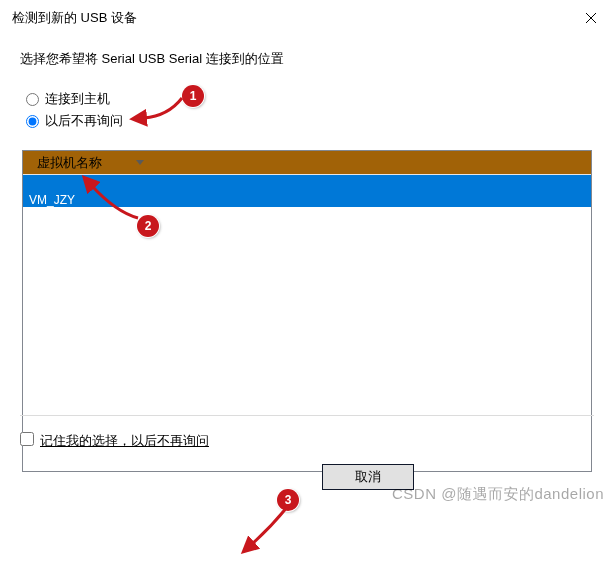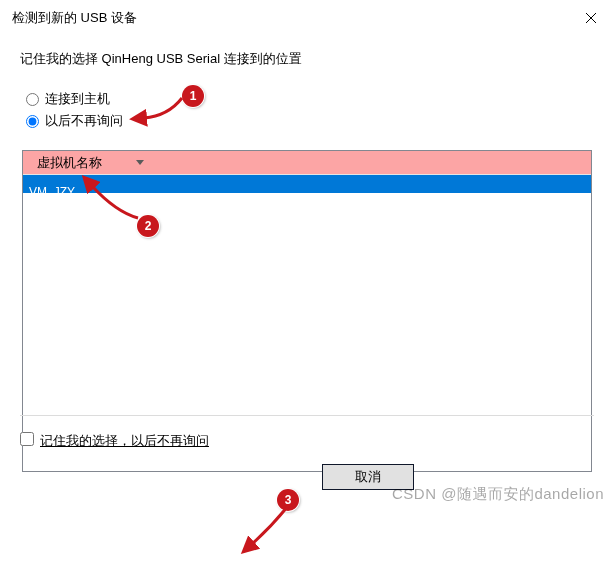--- a/index.html
+++ b/index.html
@@ -8,23 +8,23 @@
   .titlebar { height: 36px; display: flex; align-items: center; padding: 0 0 0 12px; border-bottom: none; }
   .titlebar .title { flex: 1; font-size: 13px; }
   .close-btn { width: 46px; height: 32px; display: flex; align-items: center; justify-content: center; cursor: pointer; }
   .close-btn svg { width: 10px; height: 10px; }
   .body { padding: 14px 20px 0 20px; }
   .prompt { font-size: 13px; margin-bottom: 20px; }
   .radio-group { padding-left: 6px; margin-bottom: 18px; }
   .radio-row { display: flex; align-items: center; height: 22px; font-size: 13px; cursor: pointer; }
   .radio-row input { margin-right: 6px; }
   .listbox { border: 1px solid #828790; height: 322px; margin: 0 2px; background: #fff; overflow: hidden; }
-  .list-header { height: 24px; display: flex; align-items: center; padding: 0 14px; background: #fca5a5; font-size: 13px; border-bottom: 1px solid #e5e5e5; gap: 28px; }
+  .list-header { height: 24px; display: flex; align-items: center; padding: 0 14px; background: #a16207; font-size: 13px; border-bottom: 1px solid #e5e5e5; gap: 28px; }
   .sort-caret { display:inline-block; margin-left: 6px; width:0; height:0; border-left:4px solid transparent; border-right:4px solid transparent; border-top:5px solid #5a5a5a; }
-  .list-item { height: 18px; line-height: 18px; padding: 8px 6px; font-size: 12px; }
+  .list-item { height: 18px; line-height: 18px; padding: 16px 6px; font-size: 12px; }
   .list-item.selected { background: #0078d7; color: #fff; }
   .sep { height:1px; background:#dcdcdc; margin: 0 20px 10px 20px; position:absolute; left:0; right:0; bottom:78px; }
   .remember-row { position: absolute; left: 20px; bottom: 54px; display: flex; font-size: 13px; text-decoration: underline; }
   .remember-row input { width:14px; height:14px; margin-right:6px; }
   .button-row { position: absolute; right: 200px; bottom: 14px; display: flex; gap: 14px; }
   .btn { width: 92px; height: 26px; background: #e1e1e1; border: 1px solid #0f172a; font-size: 13px; display:flex; align-items:center; justify-content:center; cursor:pointer; }
   .btn.primary { border: 1px solid #0078d7; }
   .watermark { position: absolute; right: 10px; bottom: 0; color: rgba(0,0,0,0.35); font-size: 15px; letter-spacing: 0.5px; pointer-events:none; }
 
   
@@ -41,21 +41,21 @@
     <div class="title">检测到新的 USB 设备</div>
     <div class="close-btn">
       <svg viewBox="0 0 10 10">
           <line x1="0" y1="0" x2="10" y2="10" stroke="#000" stroke-width="1"></line>
           <line x1="10" y1="0" x2="0" y2="10" stroke="#000" stroke-width="1"></line>
         </svg>
     </div>
   </div>
 
   <div class="body">
-    <div class="prompt">记住我的选择 QinHeng USB Serial 连接到的位置</div>
+    <div class="prompt">选择您希望将 Serial USB Serial 连接到的位置</div>
 
     <div class="radio-group">
       <label class="radio-row">
         <input type="radio" name="conn" style="">
         <span>连接到主机</span>
       </label>
       <label class="radio-row">
         <input type="radio" name="conn" checked="" style="">
         <span>以后不再询问</span>
       </label>

